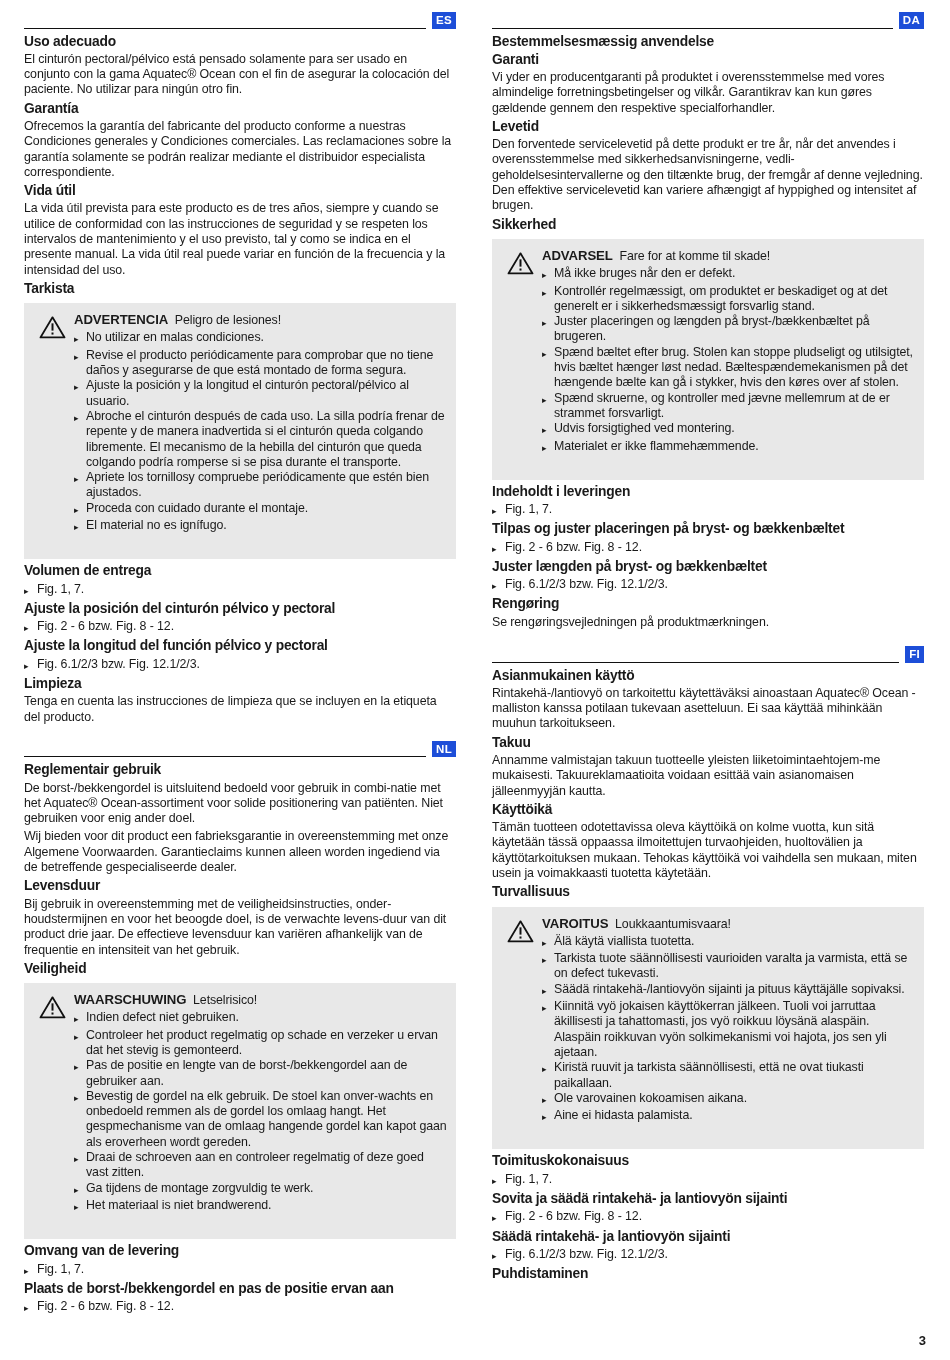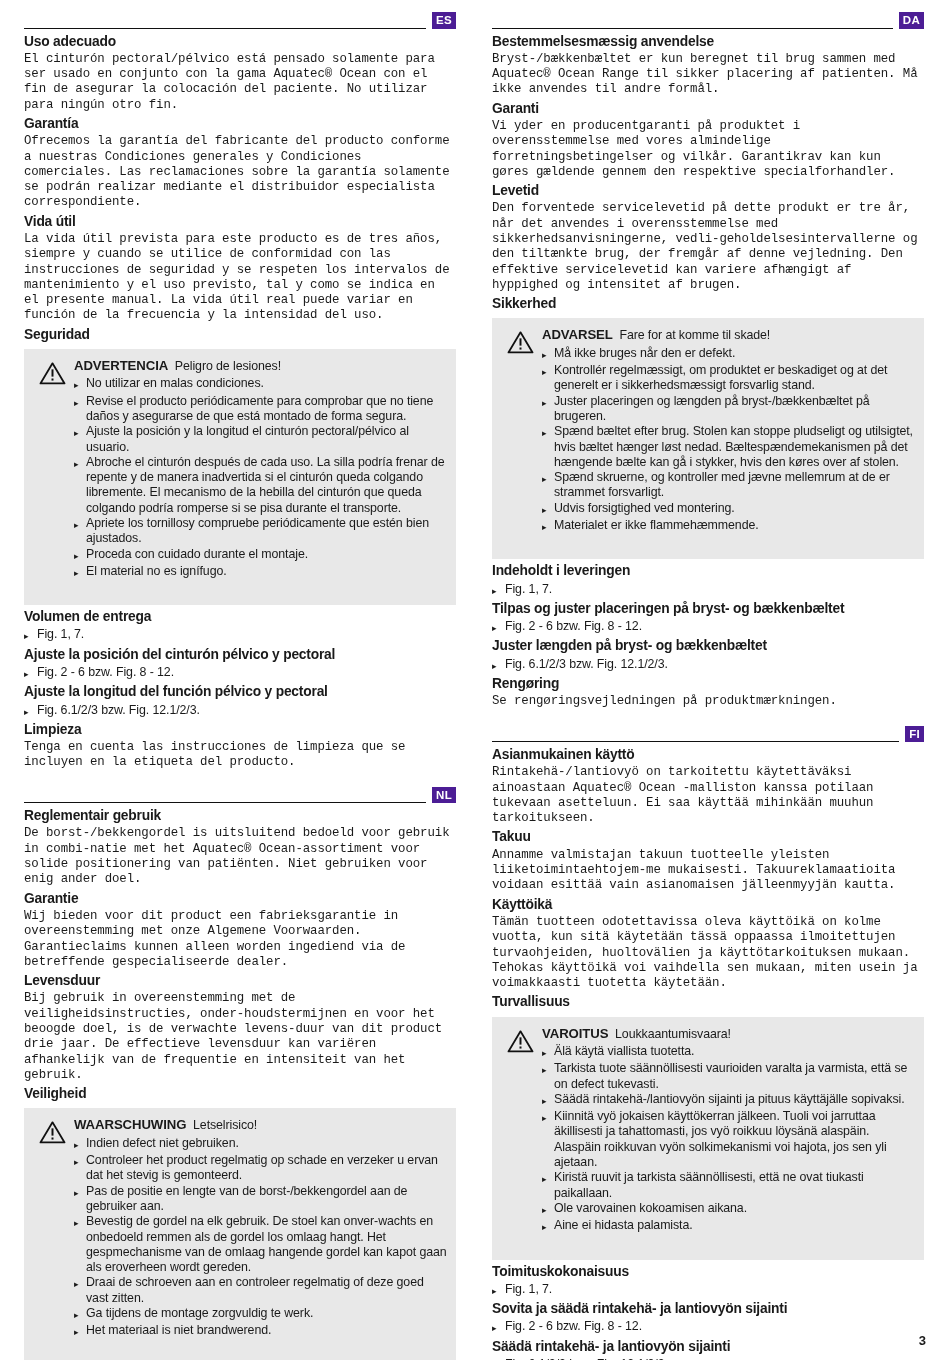--- a/index.html
+++ b/index.html
@@ -10,32 +10,32 @@
   }
   .page { width:950px; height:1360px; padding:12px 26px 0 24px; position:relative; overflow:hidden; }
   .columns { display:flex; gap:36px; }
   .col { width:432px; flex:0 0 432px; }
   section { margin-top:16px; }
   section:first-child { margin-top:0; }
 
   .section-head { display:flex; align-items:flex-end; margin-bottom:5px; }
   .rule { flex:1; border-bottom:1.6px solid #111; }
   .lang-tag {
-    background:#4c1d95; color:#fff; font-weight:bold; font-size:11.5px;
+    background:#1d4ed8; color:#fff; font-weight:bold; font-size:11.5px;
     line-height:1; padding:3px 4px 2px; margin-left:6px; letter-spacing:0.3px;
   }
 
   .h1 {
     font-size:13.8px; font-weight:bold; line-height:1.18;
     margin:0 0 2px; letter-spacing:-0.2px;
   }
   .section-head + .h1 { margin-top:1px; }
 
   .para {
-    font-size:12.4px; line-height:15.3px; margin:0 0 3px; letter-spacing:-0.1px;font-family:Liberation Mono, monospace;
+    font-size:12.4px; line-height:15.3px; margin:0 0 3px; letter-spacing:-0.1px;
   }
 
   .fig { display:flex; font-size:12.4px; line-height:15.3px; margin:1px 0 2px; letter-spacing:-0.1px; }
   .fig-bullet { width:13px; flex:0 0 13px; font-size:9px; padding-top:2px; }
 
   .warnbox {
     background:#e8e8e8; display:flex; padding:9px 8px 24px 6px; margin:6px 0 4px;
   }
   .warn-icon { width:44px; flex:0 0 44px; display:flex; justify-content:center; padding-top:3px; }
   .warn-content { flex:1; }
@@ -60,21 +60,21 @@
           <div class="section-head">
             <div class="rule"></div>
             <span class="lang-tag">ES</span>
           </div>
           <div class="h1">Uso adecuado</div>
           <p class="para">El cinturón pectoral/pélvico está pensado solamente para ser usado en conjunto con la gama Aquatec® Ocean con el fin de asegurar la colocación del paciente. No utilizar para ningún otro fin.</p>
           <div class="h1">Garantía</div>
           <p class="para">Ofrecemos la garantía del fabricante del producto conforme a nuestras Condiciones generales y Condiciones comerciales. Las reclamaciones sobre la garantía solamente se podrán realizar mediante el distribuidor especialista correspondiente.</p>
           <div class="h1">Vida útil</div>
           <p class="para">La vida útil prevista para este producto es de tres años, siempre y cuando se utilice de conformidad con las instrucciones de seguridad y se respeten los intervalos de mantenimiento y el uso previsto, tal y como se indica en el presente manual. La vida útil real puede variar en función de la frecuencia y la intensidad del uso.</p>
-          <div class="h1">Seguridad</div>
+          <div class="h1">Tarkista</div>
           <div class="warnbox">
             <div class="warn-icon">
               <svg viewBox="0 0 26 24" width="27" height="25" aria-hidden="true">
                 <path d="M13 2.2 L24.6 21.6 H1.4 Z" fill="none" stroke="#111" stroke-width="1.7" stroke-linejoin="round"></path>
                 <rect x="12.05" y="8" width="1.9" height="7" fill="#111"></rect>
                 <rect x="12.05" y="16.8" width="1.9" height="2" fill="#111"></rect>
               </svg>
             </div>
             <div class="warn-content">
               <div class="warn-head"><span class="warn-label">ADVERTENCIA</span>&nbsp;&nbsp;<span class="warn-sub">Peligro de lesiones!</span></div>
@@ -128,21 +128,20 @@
           <div class="h1">Limpieza</div>
           <p class="para">Tenga en cuenta las instrucciones de limpieza que se incluyen en la etiqueta del producto.</p>
         </section>
         <section>
           <div class="section-head">
             <div class="rule"></div>
             <span class="lang-tag">NL</span>
           </div>
           <div class="h1">Reglementair gebruik</div>
           <p class="para">De borst-/bekkengordel is uitsluitend bedoeld voor gebruik in combi-natie met het Aquatec® Ocean-assortiment voor solide positionering van patiënten. Niet gebruiken voor enig ander doel.</p>
-          <div class="h1">Garantie</div>
           <p class="para">Wij bieden voor dit product een fabrieksgarantie in overeenstemming met onze Algemene Voorwaarden. Garantieclaims kunnen alleen worden ingediend via de betreffende gespecialiseerde dealer.</p>
           <div class="h1">Levensduur</div>
           <p class="para">Bij gebruik in overeenstemming met de veiligheidsinstructies, onder-houdstermijnen en voor het beoogde doel, is de verwachte levens-duur van dit product drie jaar. De effectieve levensduur kan variëren afhankelijk van de frequentie en intensiteit van het gebruik.</p>
           <div class="h1">Veiligheid</div>
           <div class="warnbox">
             <div class="warn-icon">
               <svg viewBox="0 0 26 24" width="27" height="25" aria-hidden="true">
                 <path d="M13 2.2 L24.6 21.6 H1.4 Z" fill="none" stroke="#111" stroke-width="1.7" stroke-linejoin="round"></path>
                 <rect x="12.05" y="8" width="1.9" height="7" fill="#111"></rect>
                 <rect x="12.05" y="16.8" width="1.9" height="2" fill="#111"></rect>
@@ -194,21 +193,20 @@
           </div>
         </section>
       </div>
     <div class="col">
         <section>
           <div class="section-head">
             <div class="rule"></div>
             <span class="lang-tag">DA</span>
           </div>
           <div class="h1">Bestemmelsesmæssig anvendelse</div>
-          <p class="para">Bryst-/bækkenbæltet er kun beregnet til brug sammen med Aquatec® Ocean Range til sikker placering af patienten. Må ikke anvendes til andre formål.</p>
           <div class="h1">Garanti</div>
           <p class="para">Vi yder en producentgaranti på produktet i overensstemmelse med vores almindelige forretningsbetingelser og vilkår. Garantikrav kan kun gøres gældende gennem den respektive specialforhandler.</p>
           <div class="h1">Levetid</div>
           <p class="para">Den forventede servicelevetid på dette produkt er tre år, når det anvendes i overensstemmelse med sikkerhedsanvisningerne, vedli-geholdelsesintervallerne og den tiltænkte brug, der fremgår af denne vejledning. Den effektive servicelevetid kan variere afhængigt af hyppighed og intensitet af brugen.</p>
           <div class="h1">Sikkerhed</div>
           <div class="warnbox">
             <div class="warn-icon">
               <svg viewBox="0 0 26 24" width="27" height="25" aria-hidden="true">
                 <path d="M13 2.2 L24.6 21.6 H1.4 Z" fill="none" stroke="#111" stroke-width="1.7" stroke-linejoin="round"></path>
                 <rect x="12.05" y="8" width="1.9" height="7" fill="#111"></rect>

